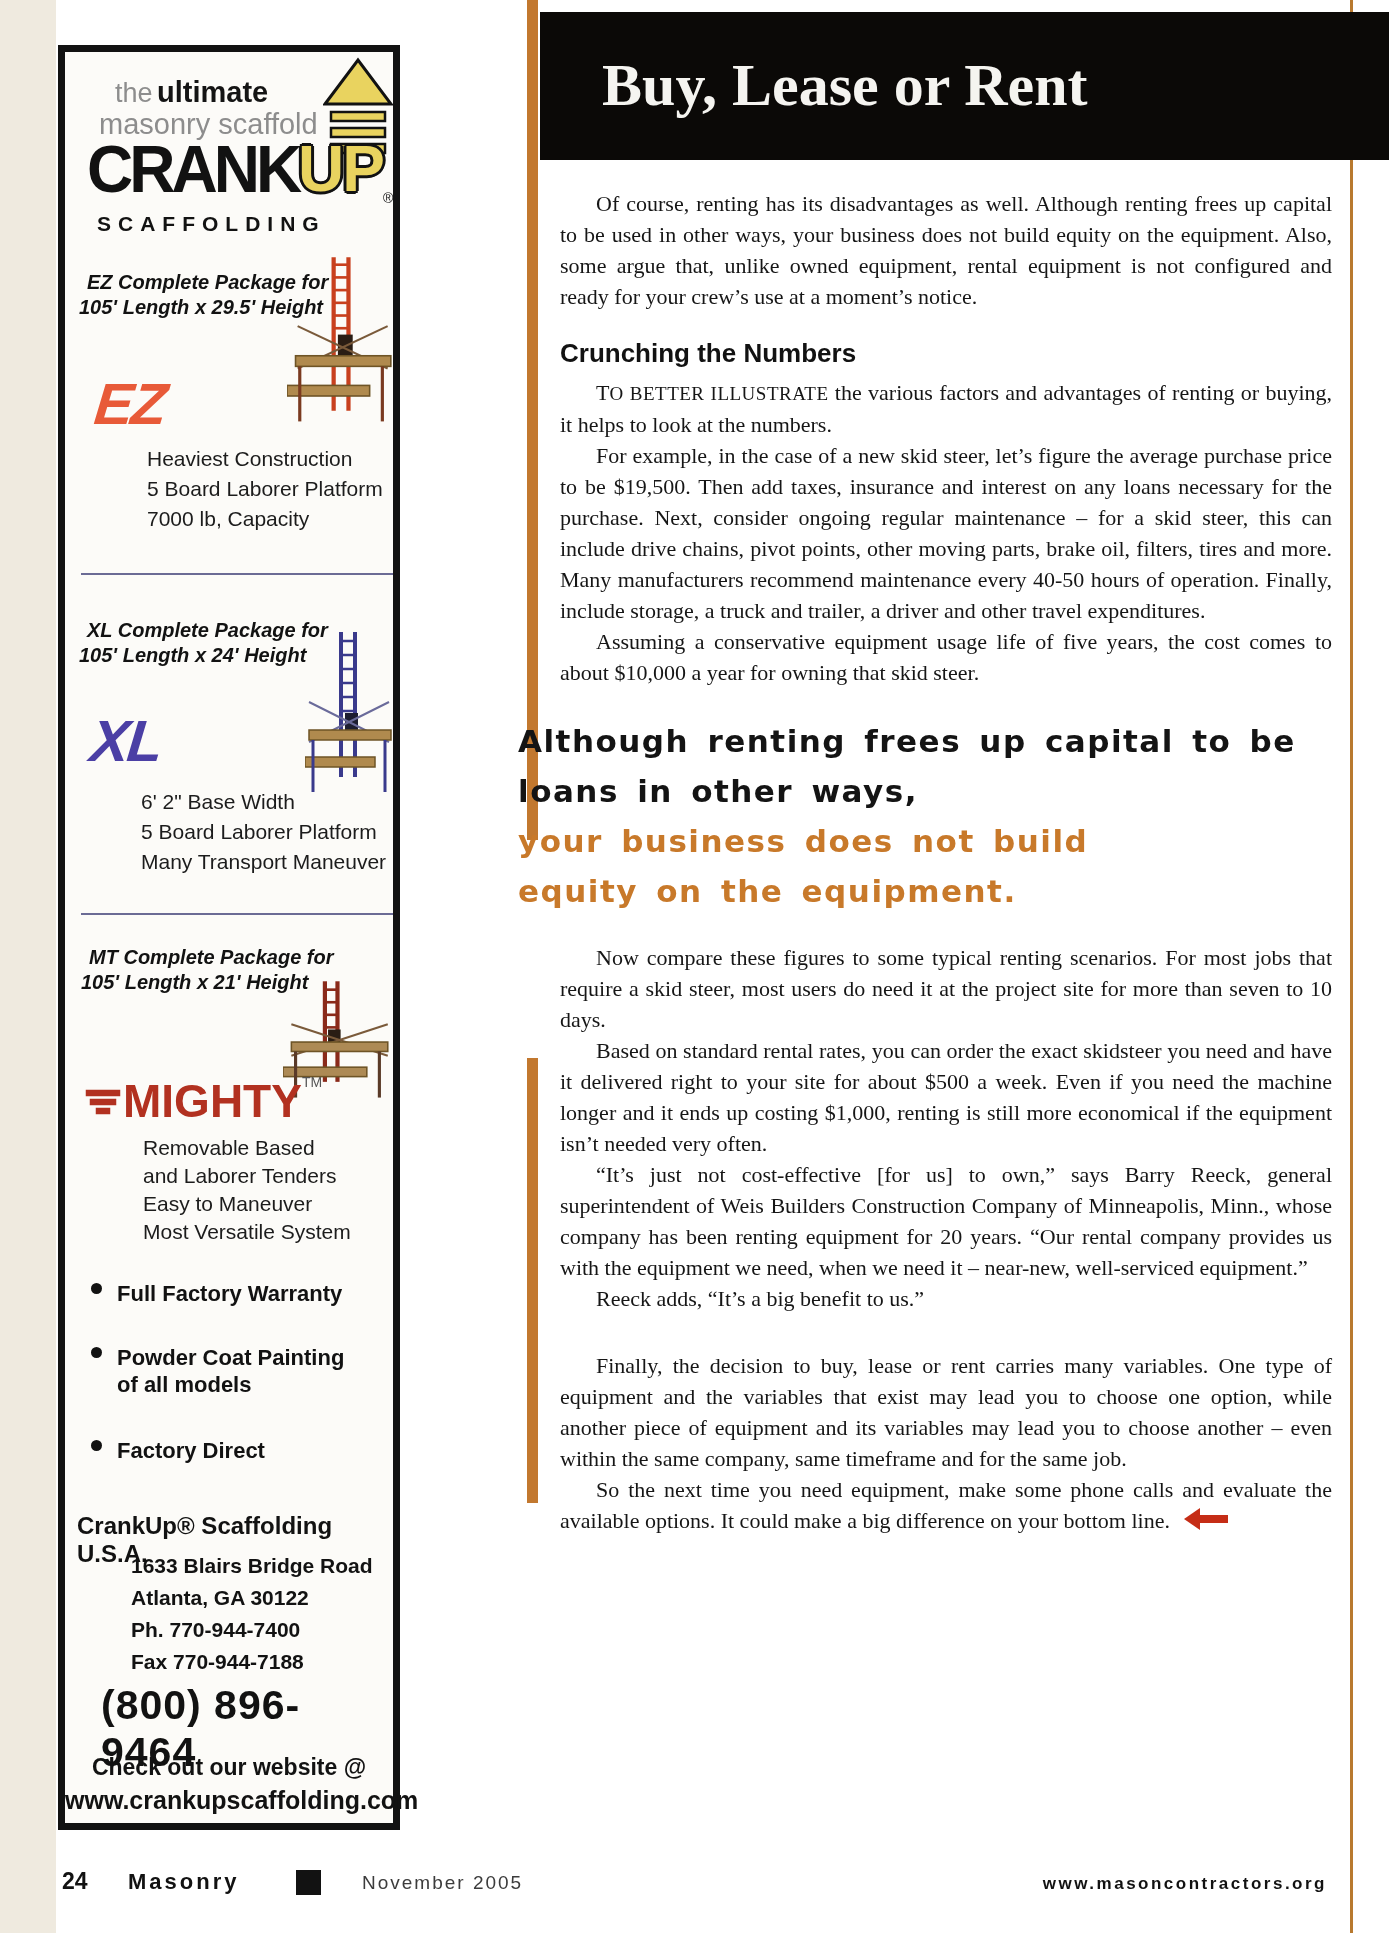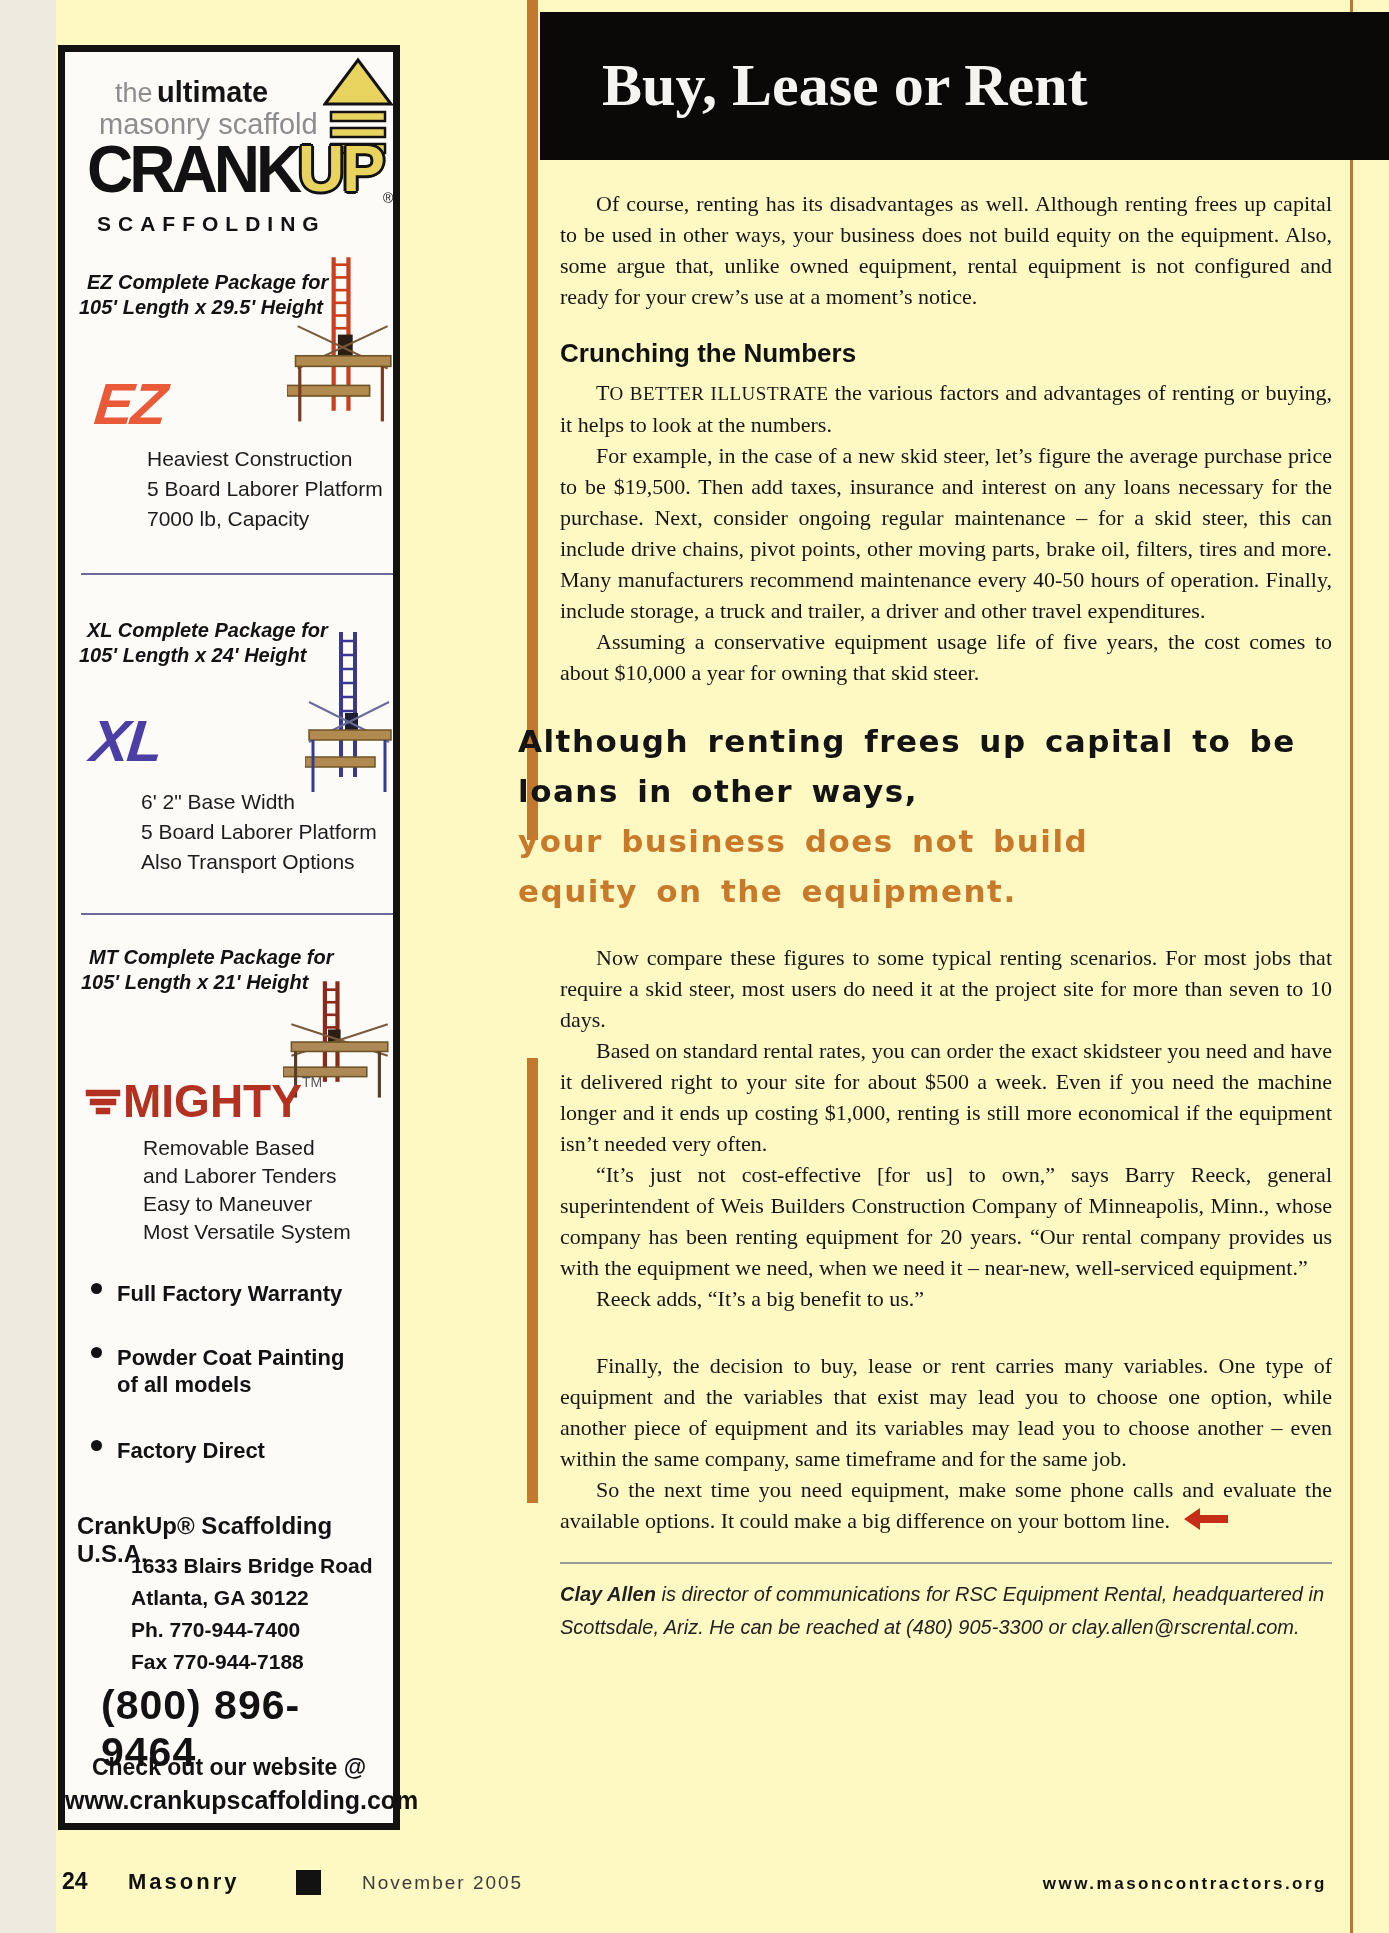--- a/index.html
+++ b/index.html
@@ -1,17 +1,17 @@
 <!DOCTYPE html>
 <html><head>
 <meta charset="utf-8">
 <style>
   html,body{margin:0;padding:0;}
   body{background:#e8e6e0;font-family:"Liberation Sans",sans-serif;}
-  .page{position:relative;width:1389px;height:1933px;background:#fef9c3;overflow:hidden;margin:0 auto;}
+  .page{position:relative;width:1389px;height:1933px;background:#ffffff;overflow:hidden;margin:0 auto;}
   .left-edge{position:absolute;left:0;top:0;width:56px;height:100%;background:#efeadf;}
 
   
   .ad-box{position:absolute;left:58px;top:45px;width:342px;height:1785px;background:#fcfbf8;border:7px solid #121212;box-sizing:border-box;}
   .ad-inner{position:absolute;left:0;top:0;width:328px;height:1771px;}
   .abs{position:absolute;}
   .tag-the{color:#8d8d8d;font-size:27px;}
   .tag-ultimate{color:#141414;font-size:29px;font-weight:bold;}
   .tag-masonry{color:#8d8d8d;font-size:29px;}
   .crank-row{white-space:nowrap;}
@@ -144,21 +144,21 @@
         <line x1="84" y1="75" x2="4" y2="115" stroke="#6a6a9a" stroke-width="2"></line>
         <rect x="4" y="103" width="82" height="10" fill="#b08a4e" stroke="#6e5426" stroke-width="1.5"></rect>
         <rect x="0" y="130" width="70" height="10" fill="#b08a4e" stroke="#6e5426" stroke-width="1.5"></rect>
         <line x1="8" y1="113" x2="8" y2="165" stroke="#3a3a8c" stroke-width="3"></line>
         <line x1="80" y1="113" x2="80" y2="165" stroke="#3a3a8c" stroke-width="3"></line>
       </svg>
       <div class="abs xl-logo" style="left:26px;top:655px;">XL</div>
       <div class="abs features" style="left:76px;top:735px;">
         <div>6' 2" Base Width</div>
         <div>5 Board Laborer Platform</div>
-        <div>Also Transport Options</div>
+        <div>Many Transport Maneuver</div>
       </div>
       <div class="abs divider" style="left:16px;top:861px;width:312px;"></div>
 
       <div class="abs pkg" style="left:24px;top:893px;">
         <div>MT Complete Package for</div>
         <div style="margin-left:-8px;">105' Length  x  21' Height</div>
       </div>
       <svg class="abs" style="left:218px;top:925px;" width="110" height="128" viewBox="0 0 105 122">
         <line x1="40" y1="4" x2="40" y2="100" stroke="#8a2a1a" stroke-width="4"></line>
         <line x1="52" y1="4" x2="52" y2="100" stroke="#8a2a1a" stroke-width="4"></line>
@@ -240,23 +240,20 @@
     <p>Now compare these figures to some typical renting scenarios. For most jobs that require a skid steer, most users do need it at the project site for more than seven to 10 days.</p>
     <p>Based on standard rental rates, you can order the exact skidsteer you need and have it delivered right to your site for about $500 a week. Even if you need the machine longer and it ends up costing $1,000, renting is still more economical if the equipment isn’t needed very often.</p>
     <p>“It’s just not cost-effective [for us] to own,” says Barry Reeck, general superintendent of Weis Builders Construction Company of Minneapolis, Minn., whose company has been renting equipment for 20 years. “Our rental company provides us with the equipment we need, when we need it – near-new, well-serviced equipment.”</p>
     <p>Reeck adds, “It’s a big benefit to us.”</p>
     <p class="gap-before">Finally, the decision to buy, lease or rent carries many variables. One type of equipment and the variables that exist may lead you to choose one option, while another piece of equipment and its variables may lead you to choose another – even within the same company, same timeframe and for the same job.</p>
     <p><span>So the next time you need equipment, make some phone calls and evaluate the available options. It could make a big difference on your bottom line.</span><svg class="endmark" width="46" height="22" viewBox="0 0 46 22">
           <polygon points="0,11 16,0 16,22" fill="#c52d16"></polygon>
           <rect x="14" y="7" width="30" height="8" fill="#c52d16"></rect>
         </svg></p>
 
-    <div class="credit">
-      <b>Clay Allen</b><span> is director of communications for RSC Equipment Rental, headquartered in Scottsdale, Ariz. He can be reached at (480) 905-3300 or clay.allen@rscrental.com.</span>
-    </div>
   </div>
 
   <div class="footer-num">24</div>
   <div class="footer-brand">Masonry</div>
   <div class="footer-square"></div>
   <div class="footer-date">November 2005</div>
   <div class="footer-url">www.masoncontractors.org</div>
 </div>
 
 </body></html>

